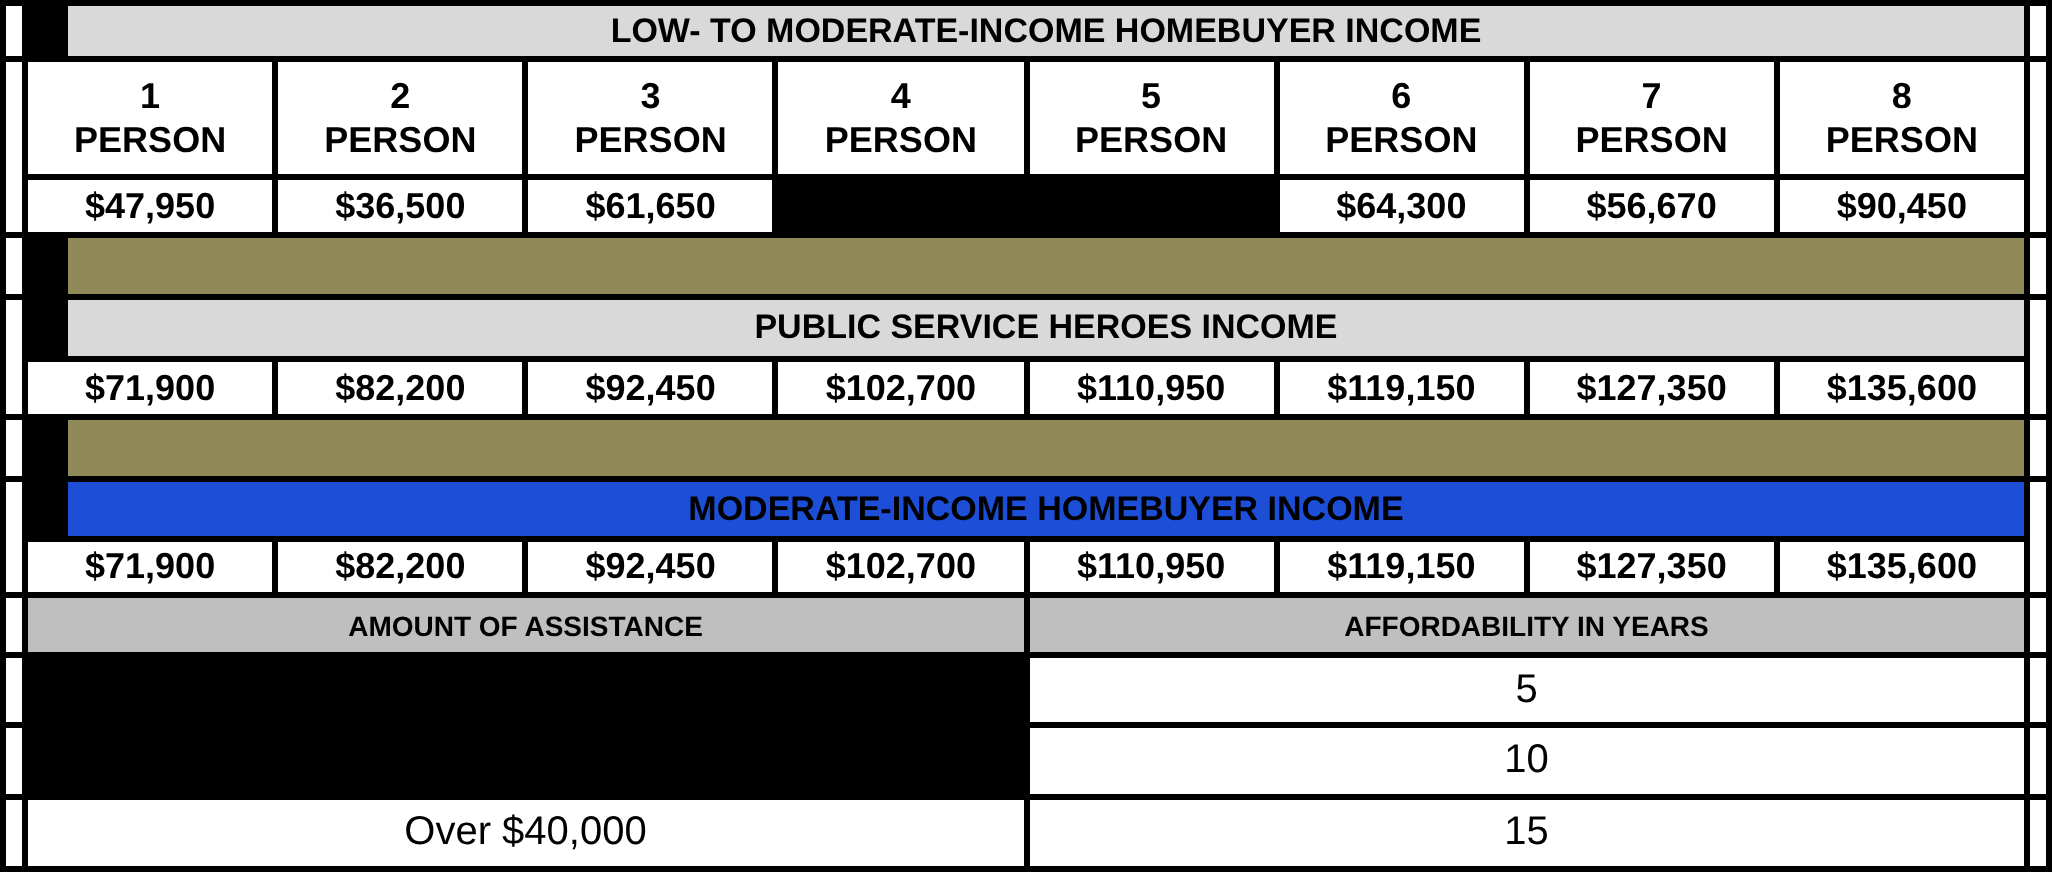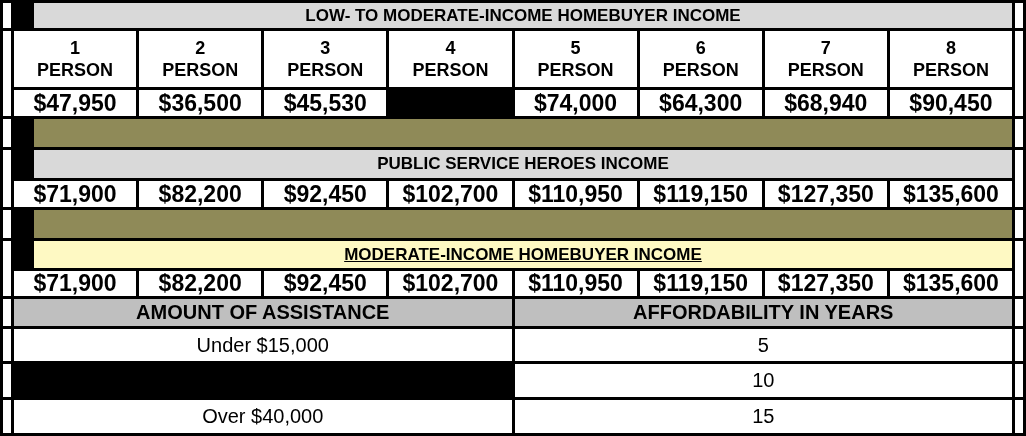--- a/index.html
+++ b/index.html
@@ -8,25 +8,25 @@
     background:#000;border:3px solid #000;
     display:grid;
     grid-template-columns:8px repeat(8,1fr) 8px;
     grid-template-rows:25px 56px 26px 28px 28px 26px 28px 27px 25px 27px 32px 33px 1fr;
     gap:3px;
     font-family:"Liberation Sans",sans-serif;color:#000;
   }
   .cell{background:#fff;display:flex;align-items:center;justify-content:center;font-weight:bold;overflow:hidden;}
   .gut{background:#fff;}
   .title{background:#d9d9d9;font-size:17px;letter-spacing:0px;}
-  .title.cream{background:#fef9c3;text-decoration:underline;}
+  .title.cream{background:#1d4ed8;}
   .olive{background:#8f8a58;}
   .person{flex-direction:column;justify-content:space-evenly;padding:4px 0;font-size:18px;line-height:1;}
-  .money{font-size:23px;}
-  .subhead{background:#bfbfbf;font-size:20px;}
+  .money{font-size:18px;}
+  .subhead{background:#bfbfbf;font-size:14px;}
   .plain{font-weight:normal;font-size:20px;}
   
   .c1{grid-column:2}.c2{grid-column:3}.c3{grid-column:4}.c4{grid-column:5}
   .c5{grid-column:6}.c6{grid-column:7}.c7{grid-column:8}.c8{grid-column:9}
   .full{grid-column:2/10;margin-left:20px;}
   .lhalf{grid-column:2/6;}
   .rhalf{grid-column:6/10;}
   .gl{grid-column:1;}
   .gr{grid-column:10;}
 </style>
@@ -69,24 +69,23 @@
       <span>PERSON</span>
     </div>
   <div class="cell person c8" style="grid-row:2">
       <span>8</span>
       <span>PERSON</span>
     </div>
   <div class="gut gr" style="grid-row:2/4"></div>
 
   <div class="cell money c1" style="grid-row:3">$47,950</div>
   <div class="cell money c2" style="grid-row:3">$36,500</div>
-  <div class="cell money c3" style="grid-row:3">$45,530</div>
-  <div class="cell money c5" style="grid-row:3">$74,000</div>
+  <div class="cell money c3" style="grid-row:3">$61,650</div>
   <div class="cell money c6" style="grid-row:3">$64,300</div>
-  <div class="cell money c7" style="grid-row:3">$68,940</div>
+  <div class="cell money c7" style="grid-row:3">$56,670</div>
   <div class="cell money c8" style="grid-row:3">$90,450</div>
 
   <div class="gut gl" style="grid-row:4"></div>
   <div class="cell olive full" style="grid-row:4"></div>
   <div class="gut gr" style="grid-row:4"></div>
 
   <div class="gut gl" style="grid-row:5/7"></div>
   <div class="cell title full" style="grid-row:5">PUBLIC SERVICE HEROES INCOME</div>
   <div class="gut gr" style="grid-row:5/7"></div>
 
@@ -115,21 +114,20 @@
   <div class="cell money c6" style="grid-row:9">$119,150</div>
   <div class="cell money c7" style="grid-row:9">$127,350</div>
   <div class="cell money c8" style="grid-row:9">$135,600</div>
 
   <div class="gut gl" style="grid-row:10"></div>
   <div class="cell subhead lhalf" style="grid-row:10">AMOUNT OF ASSISTANCE</div>
   <div class="cell subhead rhalf" style="grid-row:10">AFFORDABILITY IN YEARS</div>
   <div class="gut gr" style="grid-row:10"></div>
 
   <div class="gut gl" style="grid-row:11"></div>
-  <div class="cell plain lhalf" style="grid-row:11">Under $15,000</div>
   <div class="cell plain rhalf" style="grid-row:11">5</div>
   <div class="gut gr" style="grid-row:11"></div>
 
   <div class="gut gl" style="grid-row:12"></div>
   <div class="cell plain rhalf" style="grid-row:12">10</div>
   <div class="gut gr" style="grid-row:12"></div>
 
   <div class="gut gl" style="grid-row:13"></div>
   <div class="cell plain lhalf" style="grid-row:13">Over $40,000</div>
   <div class="cell plain rhalf" style="grid-row:13">15</div>

